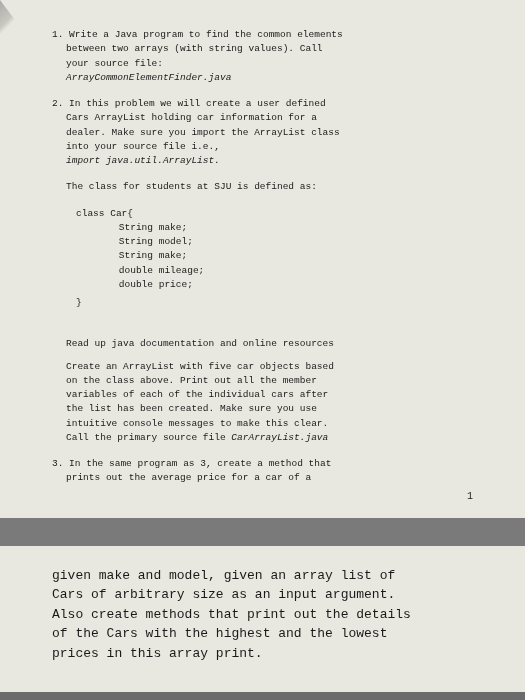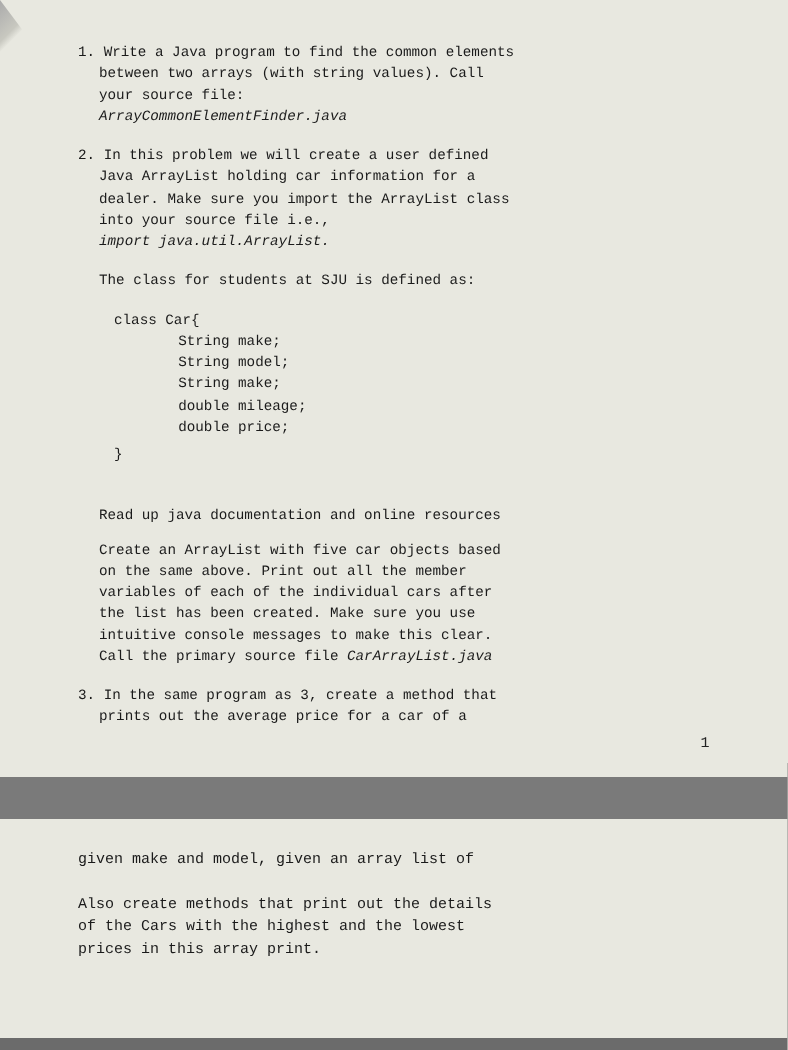--- a/index.html
+++ b/index.html
@@ -94,21 +94,21 @@
     }
 
     
     .bottom-page {
       background-color: #e8e8e0;
       flex: 1;
       padding: 20px 52px 20px 52px;
     }
 
     .bottom-content {
-      font-size: 10px;
+      font-size: 13px;
       line-height: 1.5;
       color: #1a1a1a;
     }
   </style>
 </head>
 <body>
 
 <div class="page-container">
 
   <div class="top-page">
@@ -121,21 +121,21 @@
           <span style="padding-left:14px;">between two arrays (with string values). Call</span><br>
           <span style="padding-left:14px;text-align:center;">your source file:</span><br>
           <span style="padding-left:14px;" class="italic">ArrayCommonElementFinder.java</span>
         </div>
       </div>
 
       <div class="problem">
         <div class="problem-text">
           <span>2.</span>
           <span>In this problem we will create a user defined</span><br>
-          <span style="padding-left:14px;">Java ArrayList holding car information for a</span><br>
+          <span style="padding-left:14px;">Cars ArrayList holding car information for a</span><br>
           <span style="padding-left:14px;">dealer. Make sure you import the ArrayList class</span><br>
           <span style="padding-left:14px;">into your source file i.e.,</span><br>
           <span style="padding-left:14px;" class="italic">import java.util.ArrayList.</span>
         </div>
 
         <div style="height:8px;"></div>
 
         <div style="padding-left:14px;">The class for students at SJU is defined as:</div>
 
         <div style="height:6px;"></div>
@@ -154,21 +154,21 @@
         <div style="height:8px;"></div>
 
         <div style="padding-left:14px;margin-top:13px;">
           <span>Read up java documentation and online resources</span><br>
         </div>
 
         <div style="height:8px;"></div>
 
         <div style="padding-left:14px;">
           <span>Create an ArrayList with five car objects based</span><br>
-          <span>on the same above. Print out all the member</span><br>
+          <span>on the class above. Print out all the member</span><br>
           <span>variables of each of the individual cars after</span><br>
           <span>the list has been created. Make sure you use</span><br>
           <span>intuitive console messages to make this clear.</span><br>
           <span>Call the primary source file</span>
           <span class="italic">CarArrayList.java</span>
         </div>
       </div>
 
       <div class="problem">
         <div>
@@ -181,20 +181,20 @@
     </div>
 
     <div class="page-number">1</div>
   </div>
 
   <div class="divider"></div>
 
   <div class="bottom-page">
     <div class="bottom-content">
       <span>given make and model, given an array list of</span><br>
-      <br>
+      <span>Cars of arbitrary size as an input argument.</span><br>
       <span>Also create methods that print out the details</span><br>
       <span>of the Cars with the highest and the lowest</span><br>
       <span>prices in this array print.</span>
     </div>
   </div>
 
 </div>
 
 </body></html>

